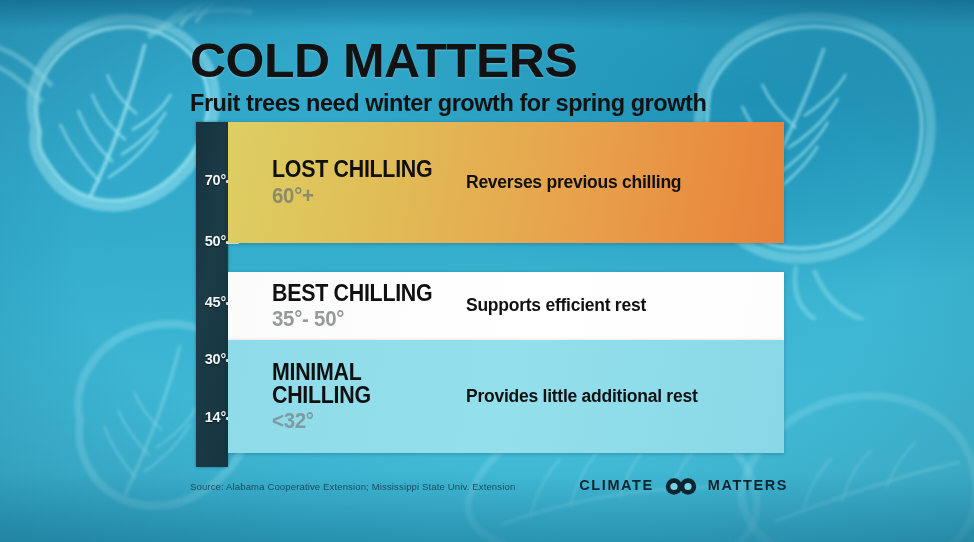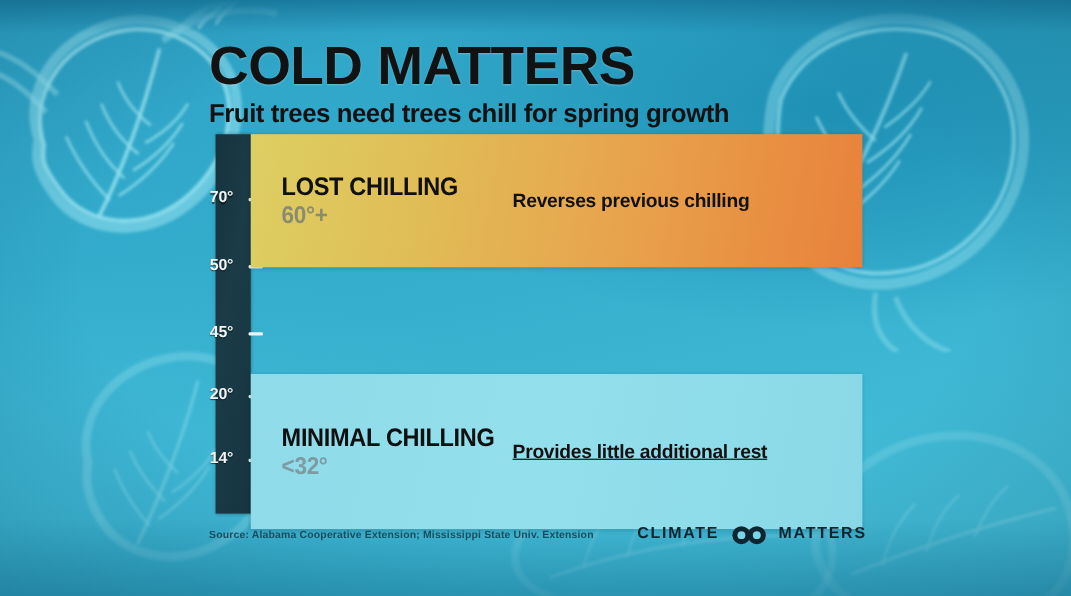--- a/index.html
+++ b/index.html
@@ -58,38 +58,38 @@
   #chart { position:absolute; left:196px; top:122px; width:592px; height:345px; }
 
   
   #axis {
     position:absolute; left:0; top:0; width:32px; height:345px;
     background:linear-gradient(100deg,#16333e 0%, #1b3b46 40%, #163540 100%);
     box-shadow:0 0 3px rgba(0,0,0,.35);
   }
   .tick { position:absolute; right:0; height:0; }
   .tick .tlab {
-    position:absolute; right:16px; top:-9px;
+    position:absolute; right:2px; top:-9px;
     font-size:14.5px; font-weight:bold; color:#f2f6f7;
     white-space:nowrap; letter-spacing:-.2px;
     text-shadow:0 1px 1px rgba(0,0,0,.6);
     margin-left:36px;
   }
   .tick .tmark {
     position:absolute; right:-11px; top:-1.5px;
     width:13px; height:3px; background:#eef4f5; border-radius:1px;
   }
 
   
   .band {
     position:absolute; left:32px; width:556px;
     box-shadow:0 1px 4px rgba(0,0,0,.22);
   }
   .band-inner { position:absolute; inset:0; display:flex; align-items:center; }
-  .band-left { width:238px; padding-left:28px; flex:none; }
+  .band-left { width:238px; padding-left:44px; flex:none; }
   .band-right { flex:1; padding-right:10px; }
   .b-title {
     font-size:23px; font-weight:bold; color:#101010;
     letter-spacing:-.3px; line-height:1.02;
     transform:scaleX(.93); transform-origin:left center;
   }
   .b-sub {
     font-size:22px; font-weight:bold; line-height:1.05; margin-top:2px;
     letter-spacing:-.3px;
     transform:scaleX(.93); transform-origin:left center;
@@ -101,21 +101,21 @@
 
   #band-lost {
     background:linear-gradient(100deg,#ddcf63 0%, #e0bd57 28%, #e8a24c 62%, #e8813a 100%);
   }
   #band-best { background:linear-gradient(100deg,#fbfbfb 0%, #ffffff 55%, #fdfdfd 100%); }
   #band-minimal { background:linear-gradient(100deg,#8fdbe9 0%, #93dfec 50%, #8ad8e7 100%); }
 
   
   #source {
     position:absolute; left:190px; top:481px;
-    font-size:9.5px; font-weight:bold; color:#14404f;
+    font-size:9.5px; font-weight:normal; color:#14404f;
     letter-spacing:.15px; white-space:nowrap; opacity:.88;
   }
   #logo {
     position:absolute; right:186px; top:477px;
     display:flex; align-items:flex-start; gap:7px;
   }
   #logo .lw {
     font-size:14.5px; font-weight:bold; color:#0d2530;
     letter-spacing:1.6px;
   }
@@ -187,68 +187,79 @@
     </svg>
   </div>
 
   <div class="topshade"></div>
   <div class="botshade"></div>
   <div class="vignette"></div>
 </div>
 
 <div id="title-block">
   <div id="title">COLD MATTERS</div>
-  <div id="subtitle">Fruit trees need trees chill for spring growth</div>
+  <div id="subtitle">Fruit trees need winter growth for spring growth</div>
 </div>
 
 <div id="chart">
 
   <div id="axis">
     <div class="tick" style="top:59px;">
       <span class="tlab">70°</span>
       <span class="tmark"></span>
     </div>
     <div class="tick" style="top:120px;">
       <span class="tlab">50°</span>
       <span class="tmark"></span>
     </div>
     <div class="tick" style="top:181px;">
       <span class="tlab">45°</span>
       <span class="tmark"></span>
     </div>
     <div class="tick" style="top:238px;">
-      <span class="tlab">20°</span>
+      <span class="tlab">30°</span>
       <span class="tmark"></span>
     </div>
     <div class="tick" style="top:296px;">
       <span class="tlab">14°</span>
       <span class="tmark"></span>
     </div>
   </div>
 
   <div class="band" id="band-lost" style="top:0px; height:121px;">
     <div class="band-inner">
       <div class="band-left">
         <div class="b-title">LOST CHILLING</div>
         <div class="b-sub" style="color:#8b8b6e;">60°+</div>
       </div>
       <div class="band-right">
         <div class="b-desc">Reverses previous chilling</div>
       </div>
     </div>
   </div>
 
-
-  <div class="band" id="band-minimal" style="top:218px; height:141px;">
+  <div class="band" id="band-best" style="top:150px; height:68px;">
+    <div class="band-inner">
+      <div class="band-left">
+        <div class="b-title">BEST CHILLING</div>
+        <div class="b-sub" style="color:#97999b;">35°- 50°</div>
+      </div>
+      <div class="band-right">
+        <div class="b-desc">Supports efficient rest</div>
+      </div>
+    </div>
+  </div>
+
+  <div class="band" id="band-minimal" style="top:218px; height:113px;">
     <div class="band-inner">
       <div class="band-left">
         <div class="b-title">MINIMAL CHILLING</div>
         <div class="b-sub" style="color:#7e9aa2;">&lt;32°</div>
       </div>
-      <div class="band-right" style="padding-right:68px;text-decoration:underline;">
+      <div class="band-right" style="padding-right:68px;">
         <div class="b-desc">Provides little additional rest</div>
       </div>
     </div>
   </div>
 </div>
 
 <div id="source">Source: Alabama Cooperative Extension; Mississippi State Univ. Extension</div>
 
 <div id="logo">
   <span class="lw">CLIMATE</span>

